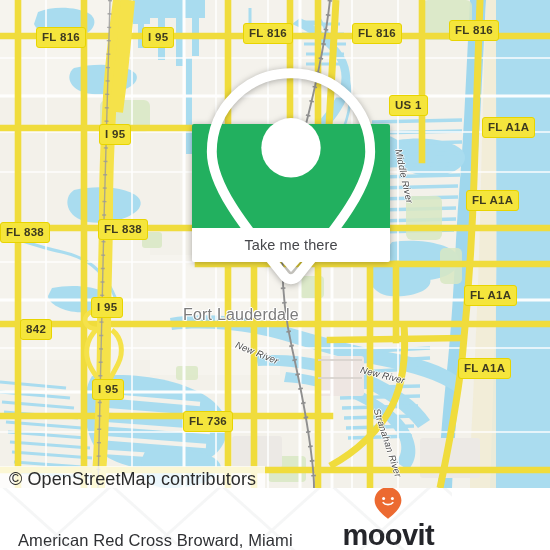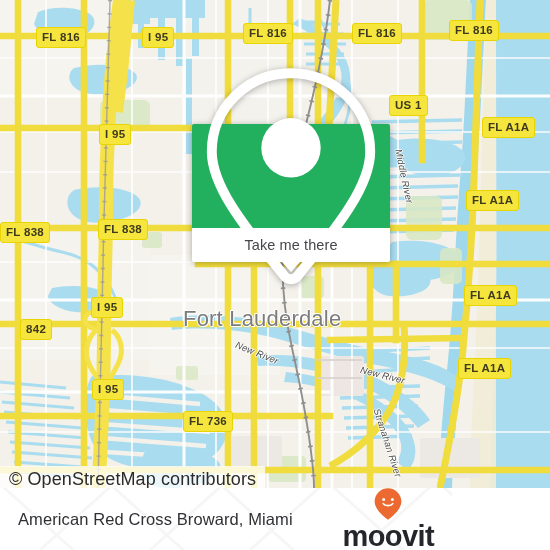--- a/index.html
+++ b/index.html
@@ -26,21 +26,21 @@
     line-height:1;
     padding:3.5px 5px 4px 5px;
     letter-spacing:0.3px;
     white-space:nowrap;
     box-sizing:border-box;
     pointer-events:none;
   }
   .city{
     position:absolute;
     color:#7c7c7c;
-    font-size:22px;
+    font-size:16px;
     font-weight:normal;
     letter-spacing:0.2px;
     text-shadow:
        1px 0 0 rgba(255,255,255,.95),-1px 0 0 rgba(255,255,255,.95),
        0 1px 0 rgba(255,255,255,.95),0 -1px 0 rgba(255,255,255,.95),
        1px 1px 0 rgba(255,255,255,.9),-1px -1px 0 rgba(255,255,255,.9);
     pointer-events:none;white-space:nowrap;
   }
   .river{
     position:absolute;
@@ -83,21 +83,21 @@
     background:rgba(255,255,255,.78);
     padding:3px 9px 4px 9px;
     font-size:18px;color:#2b2b2b;
     letter-spacing:.1px;
   }
 
   
   #footer{
     position:absolute;left:0;top:488px;width:452px;height:62px;
     background:#ffffff;
-    display:flex;align-items:center;justify-content:space-between;
+    display:flex;align-items:flex-end;justify-content:space-between;
     box-sizing:border-box;padding:0 18px 0 18px;
     overflow:hidden;
   }
   #footer .title{font-size:16.5px;color:#2f3033;letter-spacing:.1px;}
   #brand{display:flex;align-items:center;gap:1px;flex-direction:column;}
   #brand .word{
     font-size:29px;color:#24252a;font-weight:bold;letter-spacing:-0.6px;
     line-height:1;
   }
   

